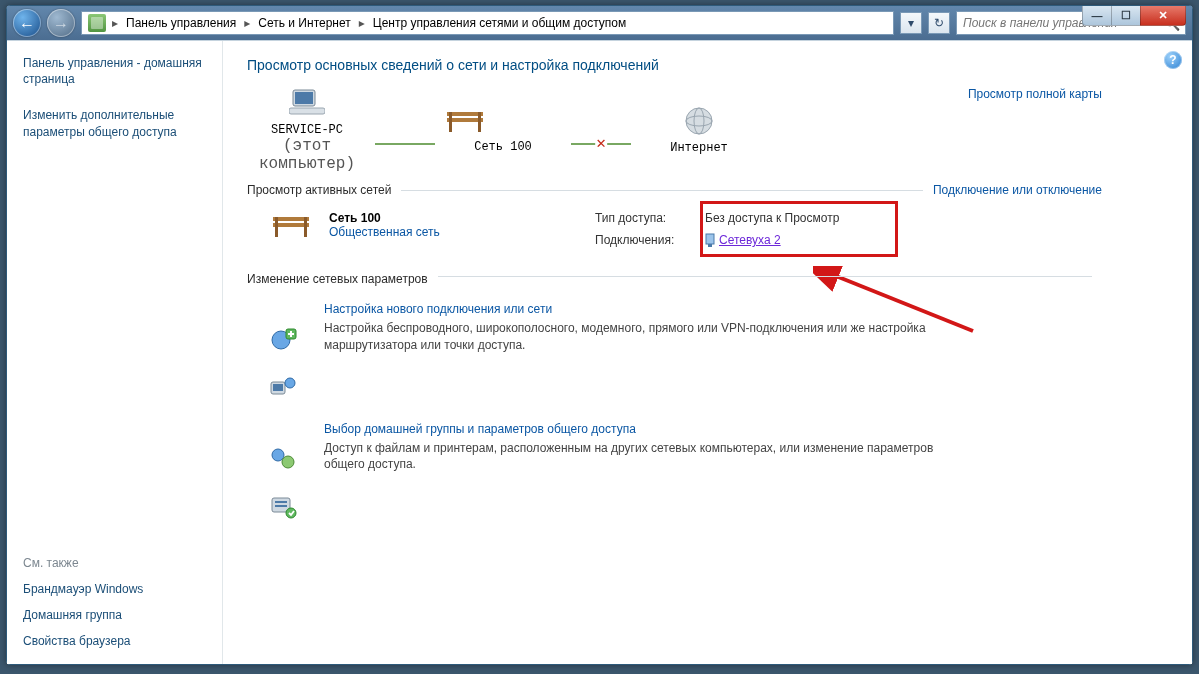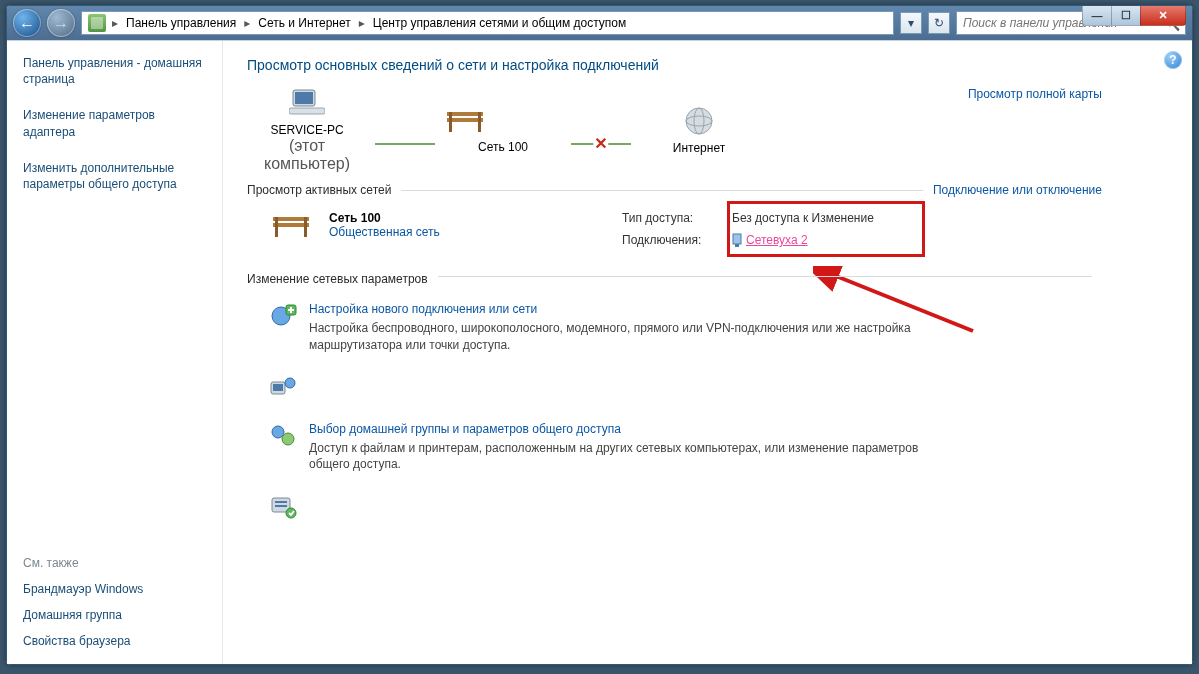--- a/index.html
+++ b/index.html
@@ -99,21 +99,21 @@
     position: absolute; right: 10px; top: 10px;
     width: 18px; height: 18px; border-radius: 50%;
     background: radial-gradient(circle at 35% 30%, #9cd1fb, #2a7ed0);
     color: #fff; font-weight: bold; font-size: 12px;
     display: flex; align-items: center; justify-content: center;
     box-shadow: inset 0 0 0 1px rgba(255,255,255,.4);
   }
   h1.page-title { font-size: 14px; font-weight: normal; color: #014d83; margin: 2px 0 14px 0; }
 
   .map-row { display: flex; align-items: flex-start; }
-  .map-nodes { display: flex; align-items: center; gap: 8px; }
+  .map-nodes { display: flex; align-items: center; gap: 8px; font-family: Liberation Mono, monospace; }
   .node { width: 120px; text-align: center; }
   .node-label { margin-top: 4px; font-size: 12px; }
   .node-sub { color: #555; font-size: 16px; }
   .node-icon { height: 32px; display: flex; align-items: center; justify-content: center; }
   .conn { width: 60px; height: 2px; background: #79a862; position: relative; top: 14px; }
   .conn.bad::after {
     content: "✕"; color: #c62c1b; font-weight: bold; font-size: 16px;
     position: absolute; left: 50%; top: 50%; transform: translate(-50%, -55%);
     background: #fff; padding: 0 1px;
   }
@@ -138,34 +138,34 @@
     position: relative;
   }
   .net-right .k { color: #333; }
   .net-right .v { color: #333; }
   .adapter-box {
     position: absolute; left: 105px; top: -10px;
     width: 198px; height: 56px;
     border: 3px solid #d21717;
     pointer-events: none;
   }
-  .adapter-link { color: #ec4899; text-decoration: underline; cursor: pointer; display: inline-flex; align-items: center; gap: 4px; }
+  .adapter-link { color: #6d28d9; text-decoration: underline; cursor: pointer; display: inline-flex; align-items: center; gap: 4px; }
   .adapter-cable {
      display:inline-block; width:10px; height:14px;
   }
 
   .arrow-overlay {
     position: absolute;
     left: 590px; top: 225px;
     width: 170px; height: 70px;
     pointer-events: none;
   }
 
   .change-list { margin-top: 6px; }
-  .change-item { display: flex; gap: 12px; padding: 10px 0 10px 22px; }
+  .change-item { display: flex; gap: 27px; padding: 10px 0 10px 22px; align-items: flex-end; }
   .ci-icon { width: 28px; height: 28px; flex: none; display:flex; align-items:center; justify-content:center; }
   .ci-body .ci-title { color: #0b57a4; }
   .ci-body .ci-desc { color: #444; margin-top: 4px; line-height: 1.4; max-width: 630px; }
 
   
   svg { display: block; }
 </style>
 </head>
 <body>
 
@@ -202,23 +202,20 @@
       <input type="text" placeholder="Поиск в панели управления" style="">
       <span class="search-icon">🔍</span>
     </div>
   </div>
 
   <div class="content-wrap">
 
     <div class="sidebar">
       <div class="group">
         <a class="primary head" href="#">Панель управления - домашняя страница</a>
-      </div>
-      <div class="group">
-        <a class="primary" href="#">Изменение параметров адаптера</a>
       </div>
       <div class="group">
         <a class="primary" href="#">Изменить дополнительные параметры общего доступа</a>
       </div>
       <div class="spacer"></div>
       <div class="see-also">См. также</div>
       <a class="seealso-link" href="#">Брандмауэр Windows</a>
       <a class="seealso-link" href="#">Домашняя группа</a>
       <a class="seealso-link" href="#">Свойства браузера</a>
     </div>
@@ -280,23 +277,23 @@
             <rect x="4" y="4" width="36" height="4" fill="#b07a3b"></rect>
             <rect x="4" y="10" width="36" height="4" fill="#b07a3b"></rect>
             <rect x="6" y="4" width="3" height="20" fill="#8a5a2a"></rect>
             <rect x="35" y="4" width="3" height="20" fill="#8a5a2a"></rect>
           </svg>
         </div>
         <div class="net-left">
           <div class="net-name">Сеть  100</div>
           <a class="linklike" href="#">Общественная сеть</a>
         </div>
-        <div class="net-right" style="position:relative;margin-left:27px;">
+        <div class="net-right" style="position:relative;">
           <div class="k">Тип доступа:</div>
-          <div class="v">Без доступа к Изменение</div>
+          <div class="v">Без доступа к Просмотр</div>
           <div class="k">Подключения:</div>
           <div class="v">
             <a class="adapter-link" href="#">
               <span class="adapter-cable">
                 <svg width="10" height="14" viewBox="0 0 10 14">
                     <rect x="1" y="1" width="8" height="10" fill="#9cc4ea" stroke="#4a7aaa"></rect>
                     <rect x="3" y="11" width="4" height="3" fill="#4a7aaa"></rect>
                   </svg>
               </span>
               <span>Сетевуха 2</span>

